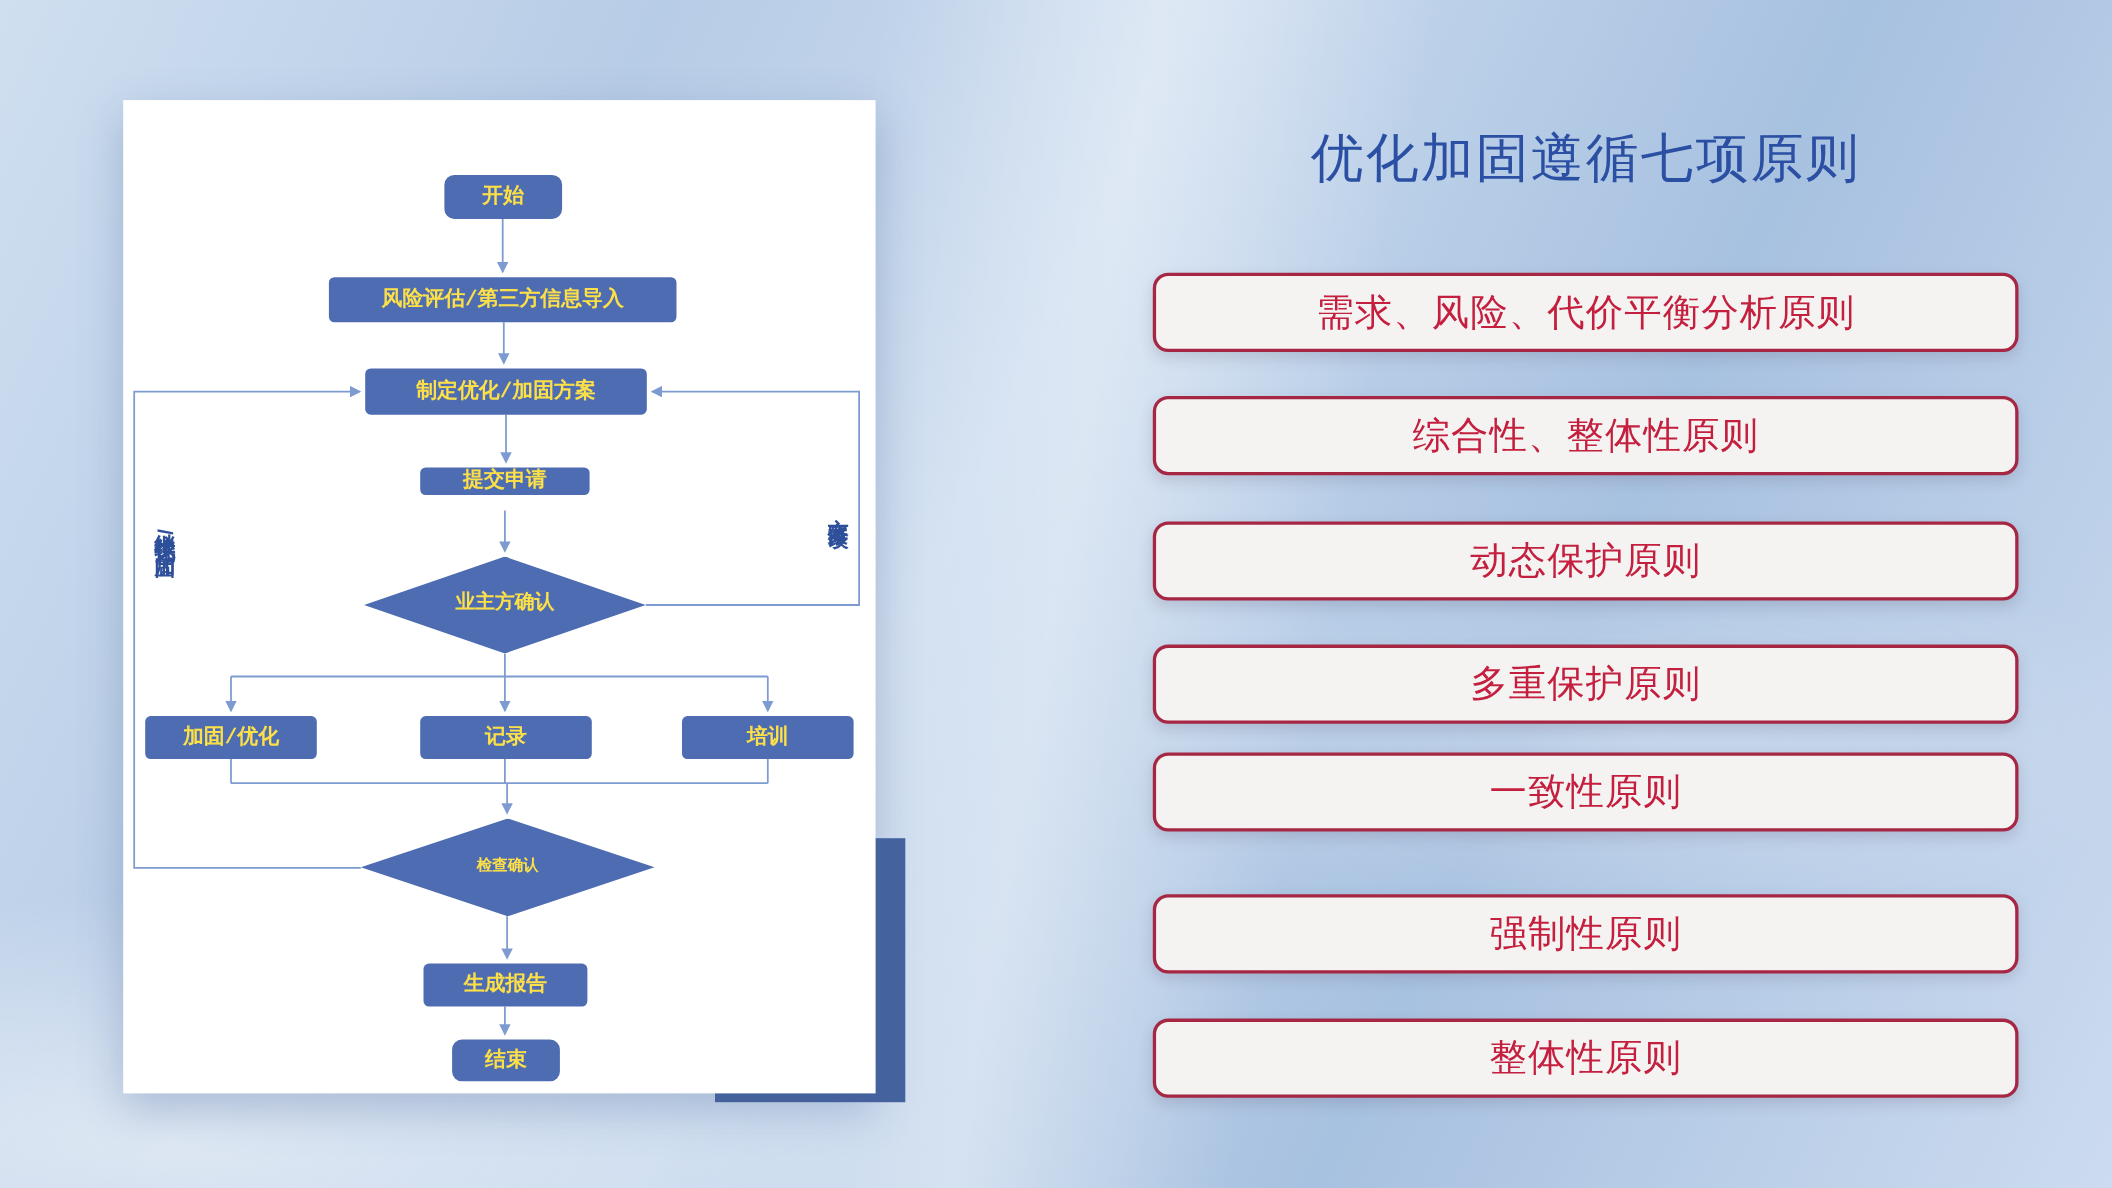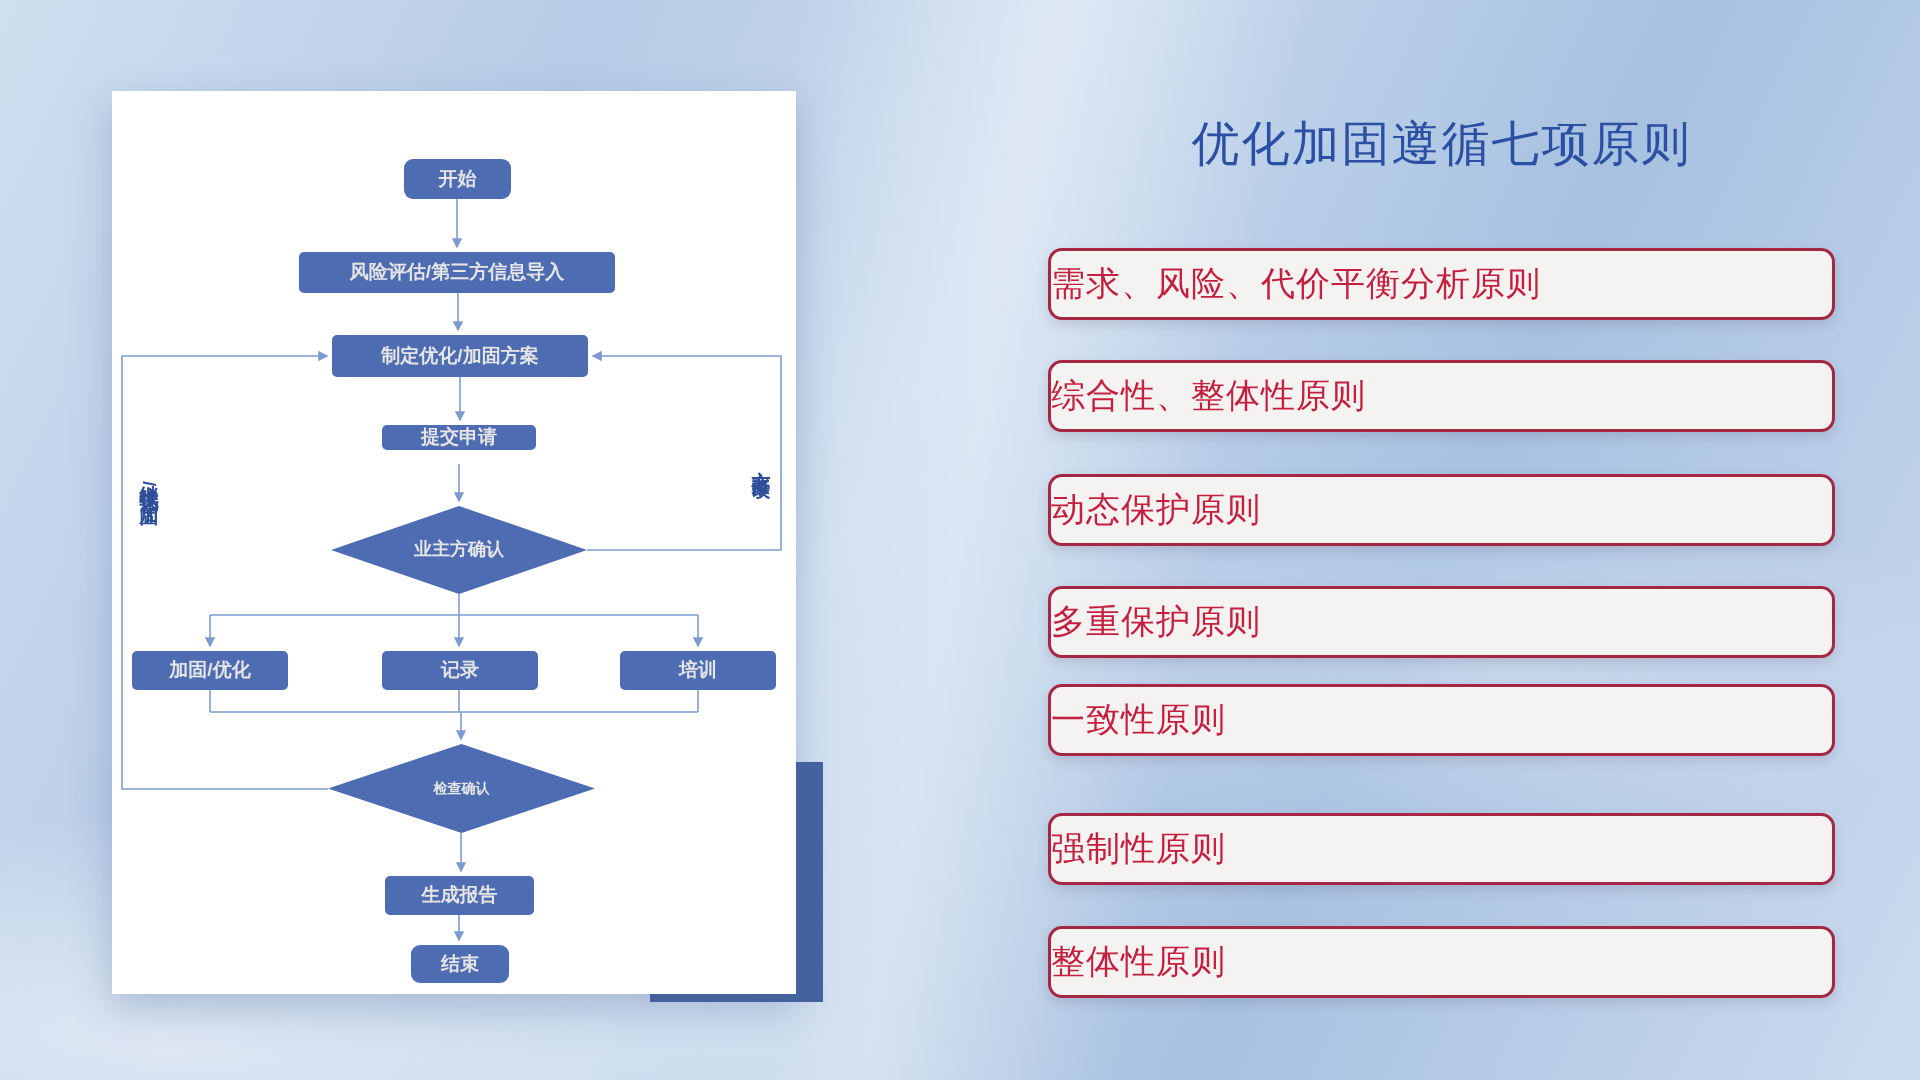--- a/index.html
+++ b/index.html
@@ -26,43 +26,44 @@
     position:absolute; left:112px; top:91px; width:684px; height:903px;
     background:#ffffff; box-shadow:0 14px 38px rgba(70,95,150,0.30); z-index:2;
   }
 
   .connectors { position:absolute; inset:0; width:100%; height:100%; }
   .connectors path { stroke:var(--connector,#7d9bd0); stroke-width:1.6; fill:none; }
   .connectors path.arrowhead { fill:var(--connector,#7d9bd0); stroke:none; }
 
   .node {
     position:absolute; display:flex; align-items:center; justify-content:center;
-    background:var(--node-fill,#4e6cb1); color:#e5e5e5;
+    background:var(--node-fill,#4e6cb1); color:#fde047;
     font-size:19px; font-weight:600; text-align:left; line-height:1.1;
     white-space:nowrap;
+    font-family:Liberation Mono, monospace;
   }
   .rect { border-radius:5px; }
   .terminal { border-radius:9px; }
   .diamond { clip-path:polygon(50% 0,100% 50%,50% 100%,0 50%); }
 
   .vlabel {
     position:absolute; writing-mode:vertical-rl; text-orientation:mixed;
     color:#2e4f99; font-weight:700; font-size:19px; letter-spacing:3px;
     display:flex; align-items:center; justify-content:center;
   }
 
   .slide-title {
     position:absolute; left:1048px; top:112px; width:787px; z-index:2;
     text-align:center; font-size:48px; font-weight:400;
     color:var(--title-text,#2b4fa3); letter-spacing:2px;
   }
   .pill {
     position:absolute; left:1048px; width:787px; height:72px; z-index:2;
     background:#f4f3f2; border:3px solid var(--principle-border,#a62744);
-    border-radius:14px; display:flex; align-items:center; justify-content:flex-start;
+    border-radius:14px; display:flex; align-items:center; justify-content:center;
     font-size:34px; font-weight:500; color:var(--principle-text,#c41f3e);
     letter-spacing:1px; box-shadow:0 5px 12px rgba(90,70,100,0.18);
   }
 </style>
 </head>
 <body>
 
 <div class="stage">
 
   <div class="accent-block"></div>

